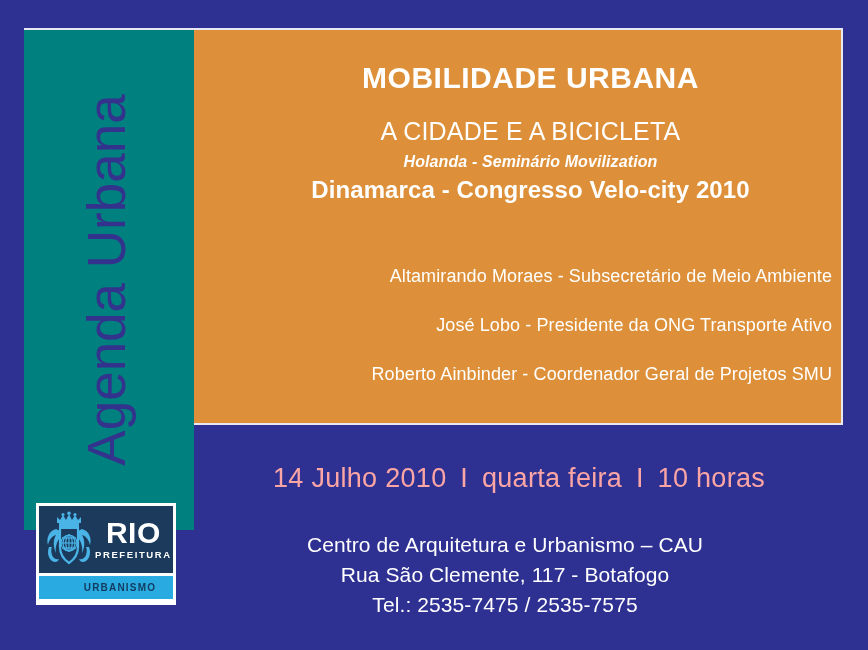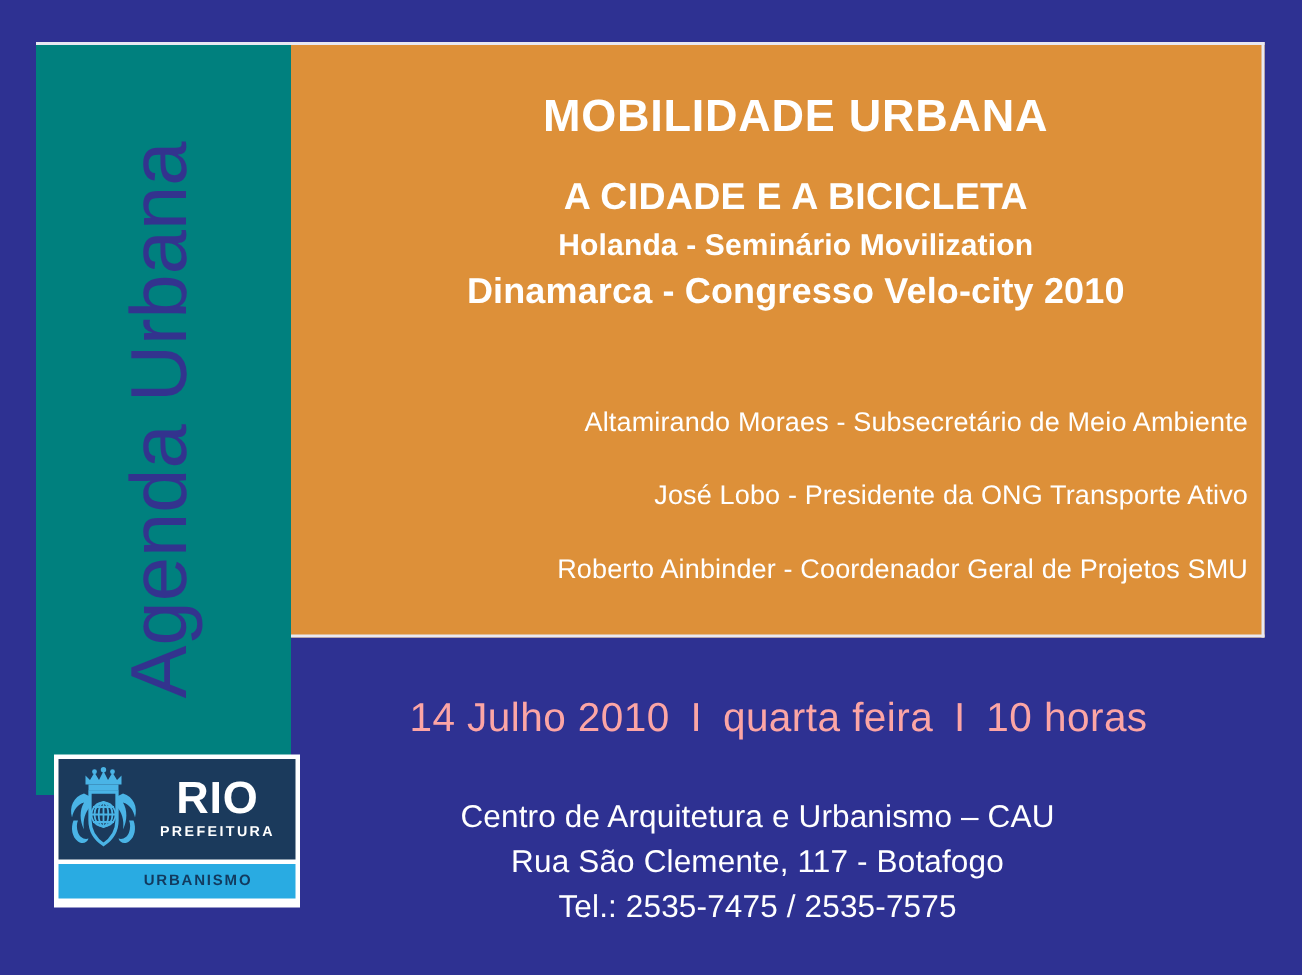--- a/index.html
+++ b/index.html
@@ -68,29 +68,30 @@
   }
 
   .headline {
     font-size: 30px;
     font-weight: bold;
     letter-spacing: 0.5px;
     margin-top: 31px;
   }
   .subhead {
     font-size: 25px;
-    font-weight: bold;
+    font-weight: normal;
     margin-top: 22px;
     letter-spacing: 0.2px;
   }
   .subhead2 {
-    font-size: 20px;
+    font-size: 16px;
     font-weight: bold;
     margin-top: 7px;
     letter-spacing: 0.1px;
+    font-style: italic;
   }
   .subhead3 {
     font-size: 24px;
     font-weight: bold;
     margin-top: 5px;
     letter-spacing: 0.1px;
   }
 
   #speakers {
     margin-top: 62px;
@@ -138,21 +139,21 @@
     font-weight: normal;
     line-height: 1.42;
     letter-spacing: 0.1px;
   }
 
   
   #logo {
     position: absolute;
     left: 36px;
     top: 503px;
-    width: 164px;
+    width: 140px;
     height: 102px;
     background: #ffffff;
     padding: 3px;
     box-sizing: border-box;
   }
   #logo-main {
     position: relative;
     width: 100%;
     height: 67px;
     background: #1b3a5c;

